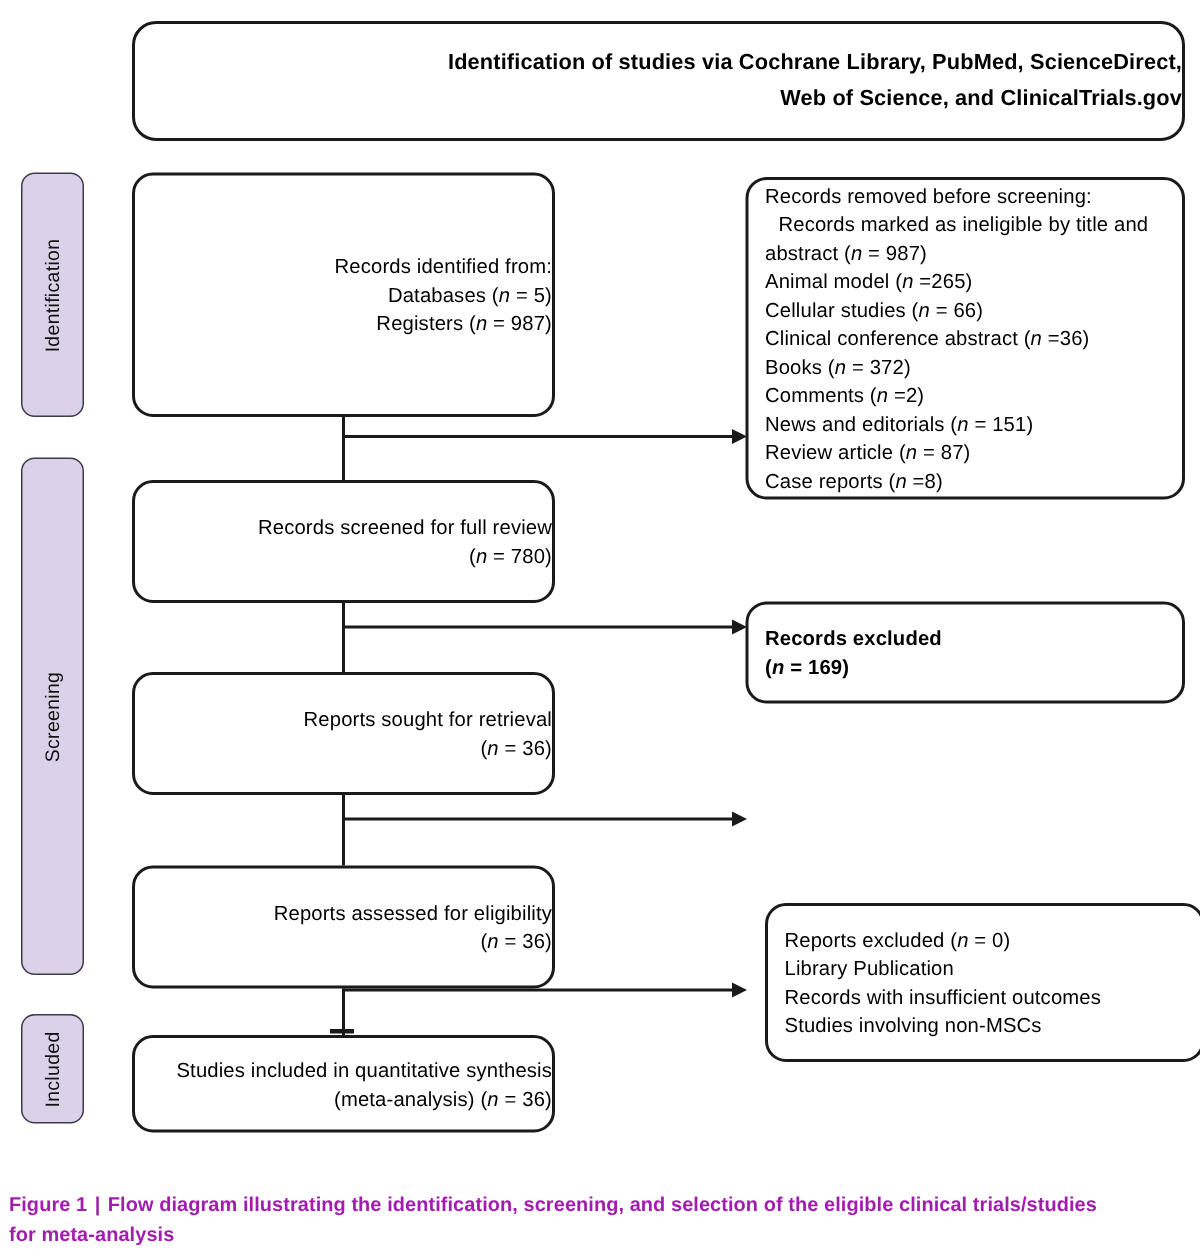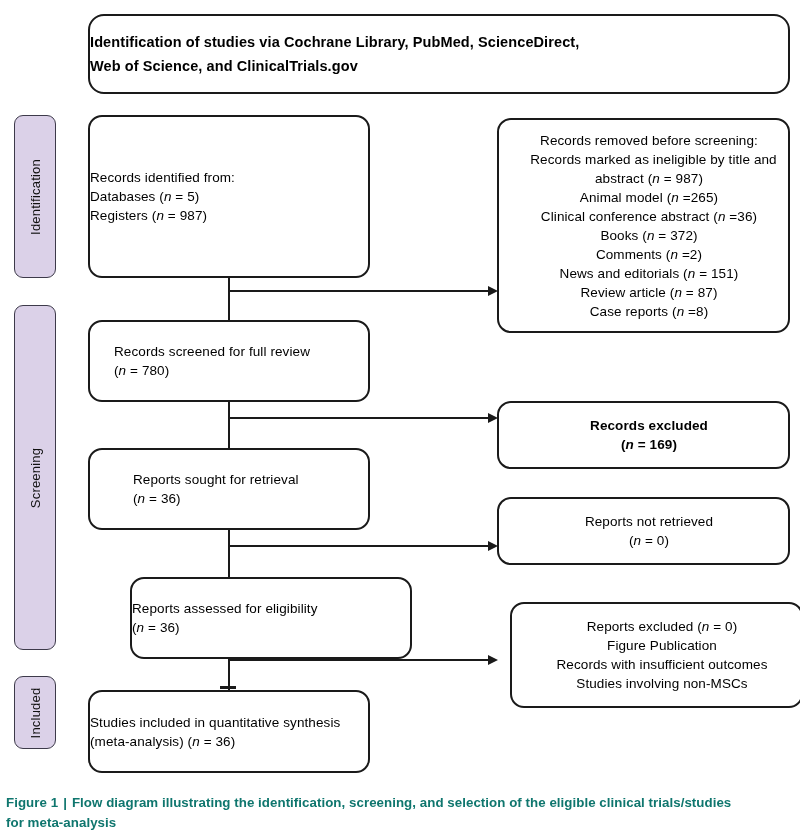--- a/index.html
+++ b/index.html
@@ -28,22 +28,22 @@
     position: absolute;
     box-sizing: border-box;
     border: 2px solid #1a1a1a;
     border-radius: 14px;
     background: #ffffff;
     display: flex;
     flex-direction: column;
     justify-content: center;
     z-index: 3;
   }
-  .box.center { align-items: flex-start; text-align: center; }
-  .box.left   { align-items: center; text-align: left; }
+  .box.center { align-items: flex-end; text-align: center; }
+  .box.left   { align-items: flex-start; text-align: left; }
 
   .box .line {
     font-size: 13.5px;
     line-height: 19px;
     letter-spacing: 0.1px;
     white-space: nowrap;
   }
   .box.left .line { padding-left: 11px; }
   .box .line.indent { padding-left: 20px; }
 
@@ -114,21 +114,21 @@
     background: #1a1a1a;
     z-index: 1;
   }
 
   
   #caption {
     position: absolute;
     left: 6px;
     top: 793px;
     width: 790px;
-    color: #0f766e;
+    color: #a21caf;
     font-size: 13.3px;
     font-weight: bold;
     line-height: 20px;
     letter-spacing: 0.05px;
   }
   #caption .bar { padding: 0 5px; font-weight: bold; }
 
   .ital { font-style: italic; }
 </style>
 </head>
@@ -160,56 +160,53 @@
   <div class="box center" id="box-screened" style="left:88px; top:320px; width:282px; height:82px;padding-left:24px;">
     <div class="line">Records screened for full review</div>
     <div class="line">(<span class="ital">n</span> = 780)</div>
   </div>
 
   <div class="box center" id="box-sought" style="left:88px; top:448px; width:282px; height:82px;padding-left:43px;">
     <div class="line">Reports sought for retrieval</div>
     <div class="line">(<span class="ital">n</span> = 36)</div>
   </div>
 
-  <div class="box center" id="box-assessed" style="left:88px; top:577px; width:282px; height:82px;margin-left:42px;">
+  <div class="box center" id="box-assessed" style="left:88px; top:577px; width:282px; height:82px;">
     <div class="line">Reports assessed for eligibility</div>
     <div class="line">(<span class="ital">n</span> = 36)</div>
   </div>
 
-  <div class="box center" id="box-included" style="left:88px; top:690px; width:282px; height:83px;">
+  <div class="box center" id="box-included" style="left:88px; top:690px; width:282px; height:65px;">
     <div class="line">Studies included in quantitative synthesis</div>
     <div class="line">(meta-analysis) (<span class="ital">n</span> = 36)</div>
   </div>
 
   <div class="box left" id="box-removed" style="left:497px; top:118px; width:293px; height:215px;">
     <div class="line">Records removed before screening:</div>
     <div class="line indent">Records marked as ineligible by title and</div>
     <div class="line">abstract (<span class="ital">n</span> = 987)</div>
     <div class="line">Animal model (<span class="ital">n</span> =265)</div>
+    <div class="line">Cellular studies (<span class="ital">n</span> = 66)</div>
     <div class="line">Clinical conference abstract (<span class="ital">n</span> =36)</div>
     <div class="line">Books (<span class="ital">n</span> = 372)</div>
     <div class="line">Comments (<span class="ital">n</span> =2)</div>
     <div class="line">News and editorials (<span class="ital">n</span> = 151)</div>
     <div class="line">Review article (<span class="ital">n</span> = 87)</div>
     <div class="line">Case reports (<span class="ital">n</span> =8)</div>
   </div>
 
   <div class="box left" id="box-rec-excluded" style="left:497px; top:401px; width:293px; height:68px;font-weight:bold;">
     <div class="line">Records excluded</div>
     <div class="line">(<span class="ital">n</span> = 169)</div>
   </div>
 
-  <div class="box left" id="box-not-retrieved" style="left:497px; top:497px; width:293px; height:68px;">
-    <div class="line">Reports not retrieved</div>
-    <div class="line">(<span class="ital">n</span> = 0)</div>
-  </div>
 
   <div class="box left" id="box-rep-excluded" style="left:497px; top:602px; width:293px; height:106px;margin-left:13px;">
     <div class="line">Reports excluded (<span class="ital">n</span> = 0)</div>
-    <div class="line">Figure Publication</div>
+    <div class="line">Library Publication</div>
     <div class="line">Records with insufficient outcomes</div>
     <div class="line">Studies involving non-MSCs</div>
   </div>
 
   <div class="vline" style="left:228px; top:278px; height:42px;"></div>
 
   <div class="vline" style="left:228px; top:402px; height:46px;"></div>
 
   <div class="vline" style="left:228px; top:530px; height:47px;"></div>
 

